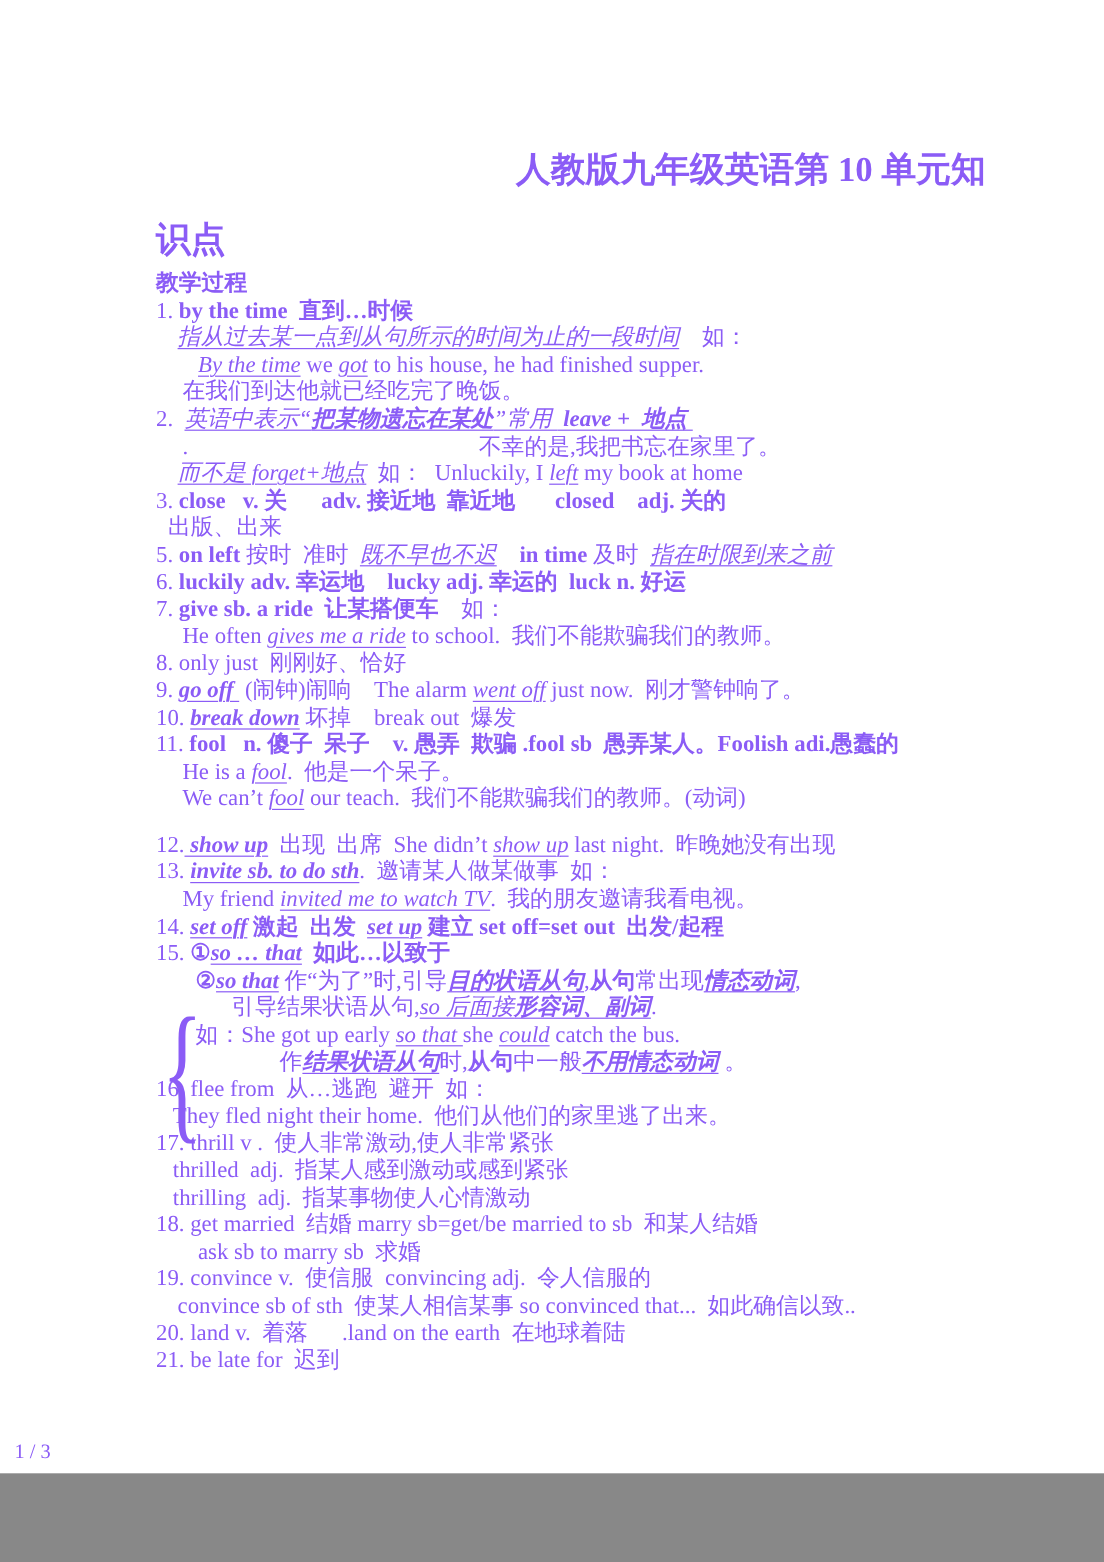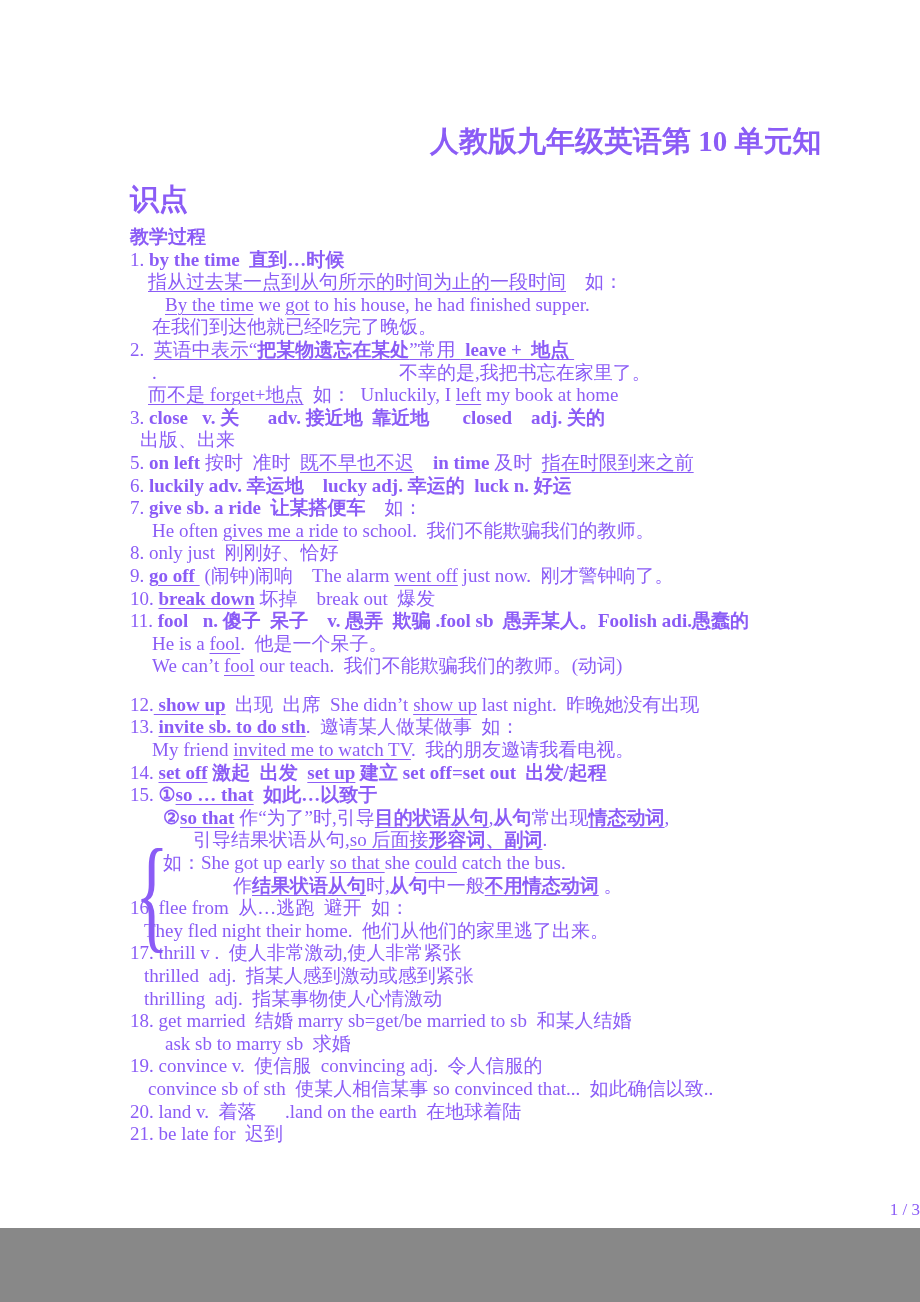--- a/index.html
+++ b/index.html
@@ -24,36 +24,36 @@
     position:absolute;left:130px;top:226px;width:720px;
   }
   .line{
     white-space:pre;
     font-size:19px;
     line-height:var(--lh);
     height:var(--lh);
   }
   .gap{white-space:pre;}
   .b{font-weight:bold;}
-  .u{text-decoration:underline;text-decoration-thickness:1px;text-underline-offset:3px;}
+  .u{text-decoration:underline;text-decoration-thickness:1px;text-underline-offset:3px;font-style:italic;}
   .brace{
     position:absolute;
     left:5px;
     top:calc(26 * var(--lh) + 13px);
     height:132px;
     font-size:128px;
     line-height:132px;
     font-weight:400;
     transform:scaleX(0.55);
     transform-origin:0 50%;
     user-select:none;
   }
   .footer{
-    position:absolute;left:0;right:0;top:1200px;
-    text-align:right;font-size:17px;
+    position:absolute;left:12px;right:0;top:1200px;
+    text-align:left;font-size:17px;
   }
 </style>
 </head>
 <body>
 
 <div class="page">
   <div class="title-l1">人教版九年级英语第 10 单元知</div>
   <div class="title-l2">识点</div>
 
   <div class="doc-body">

